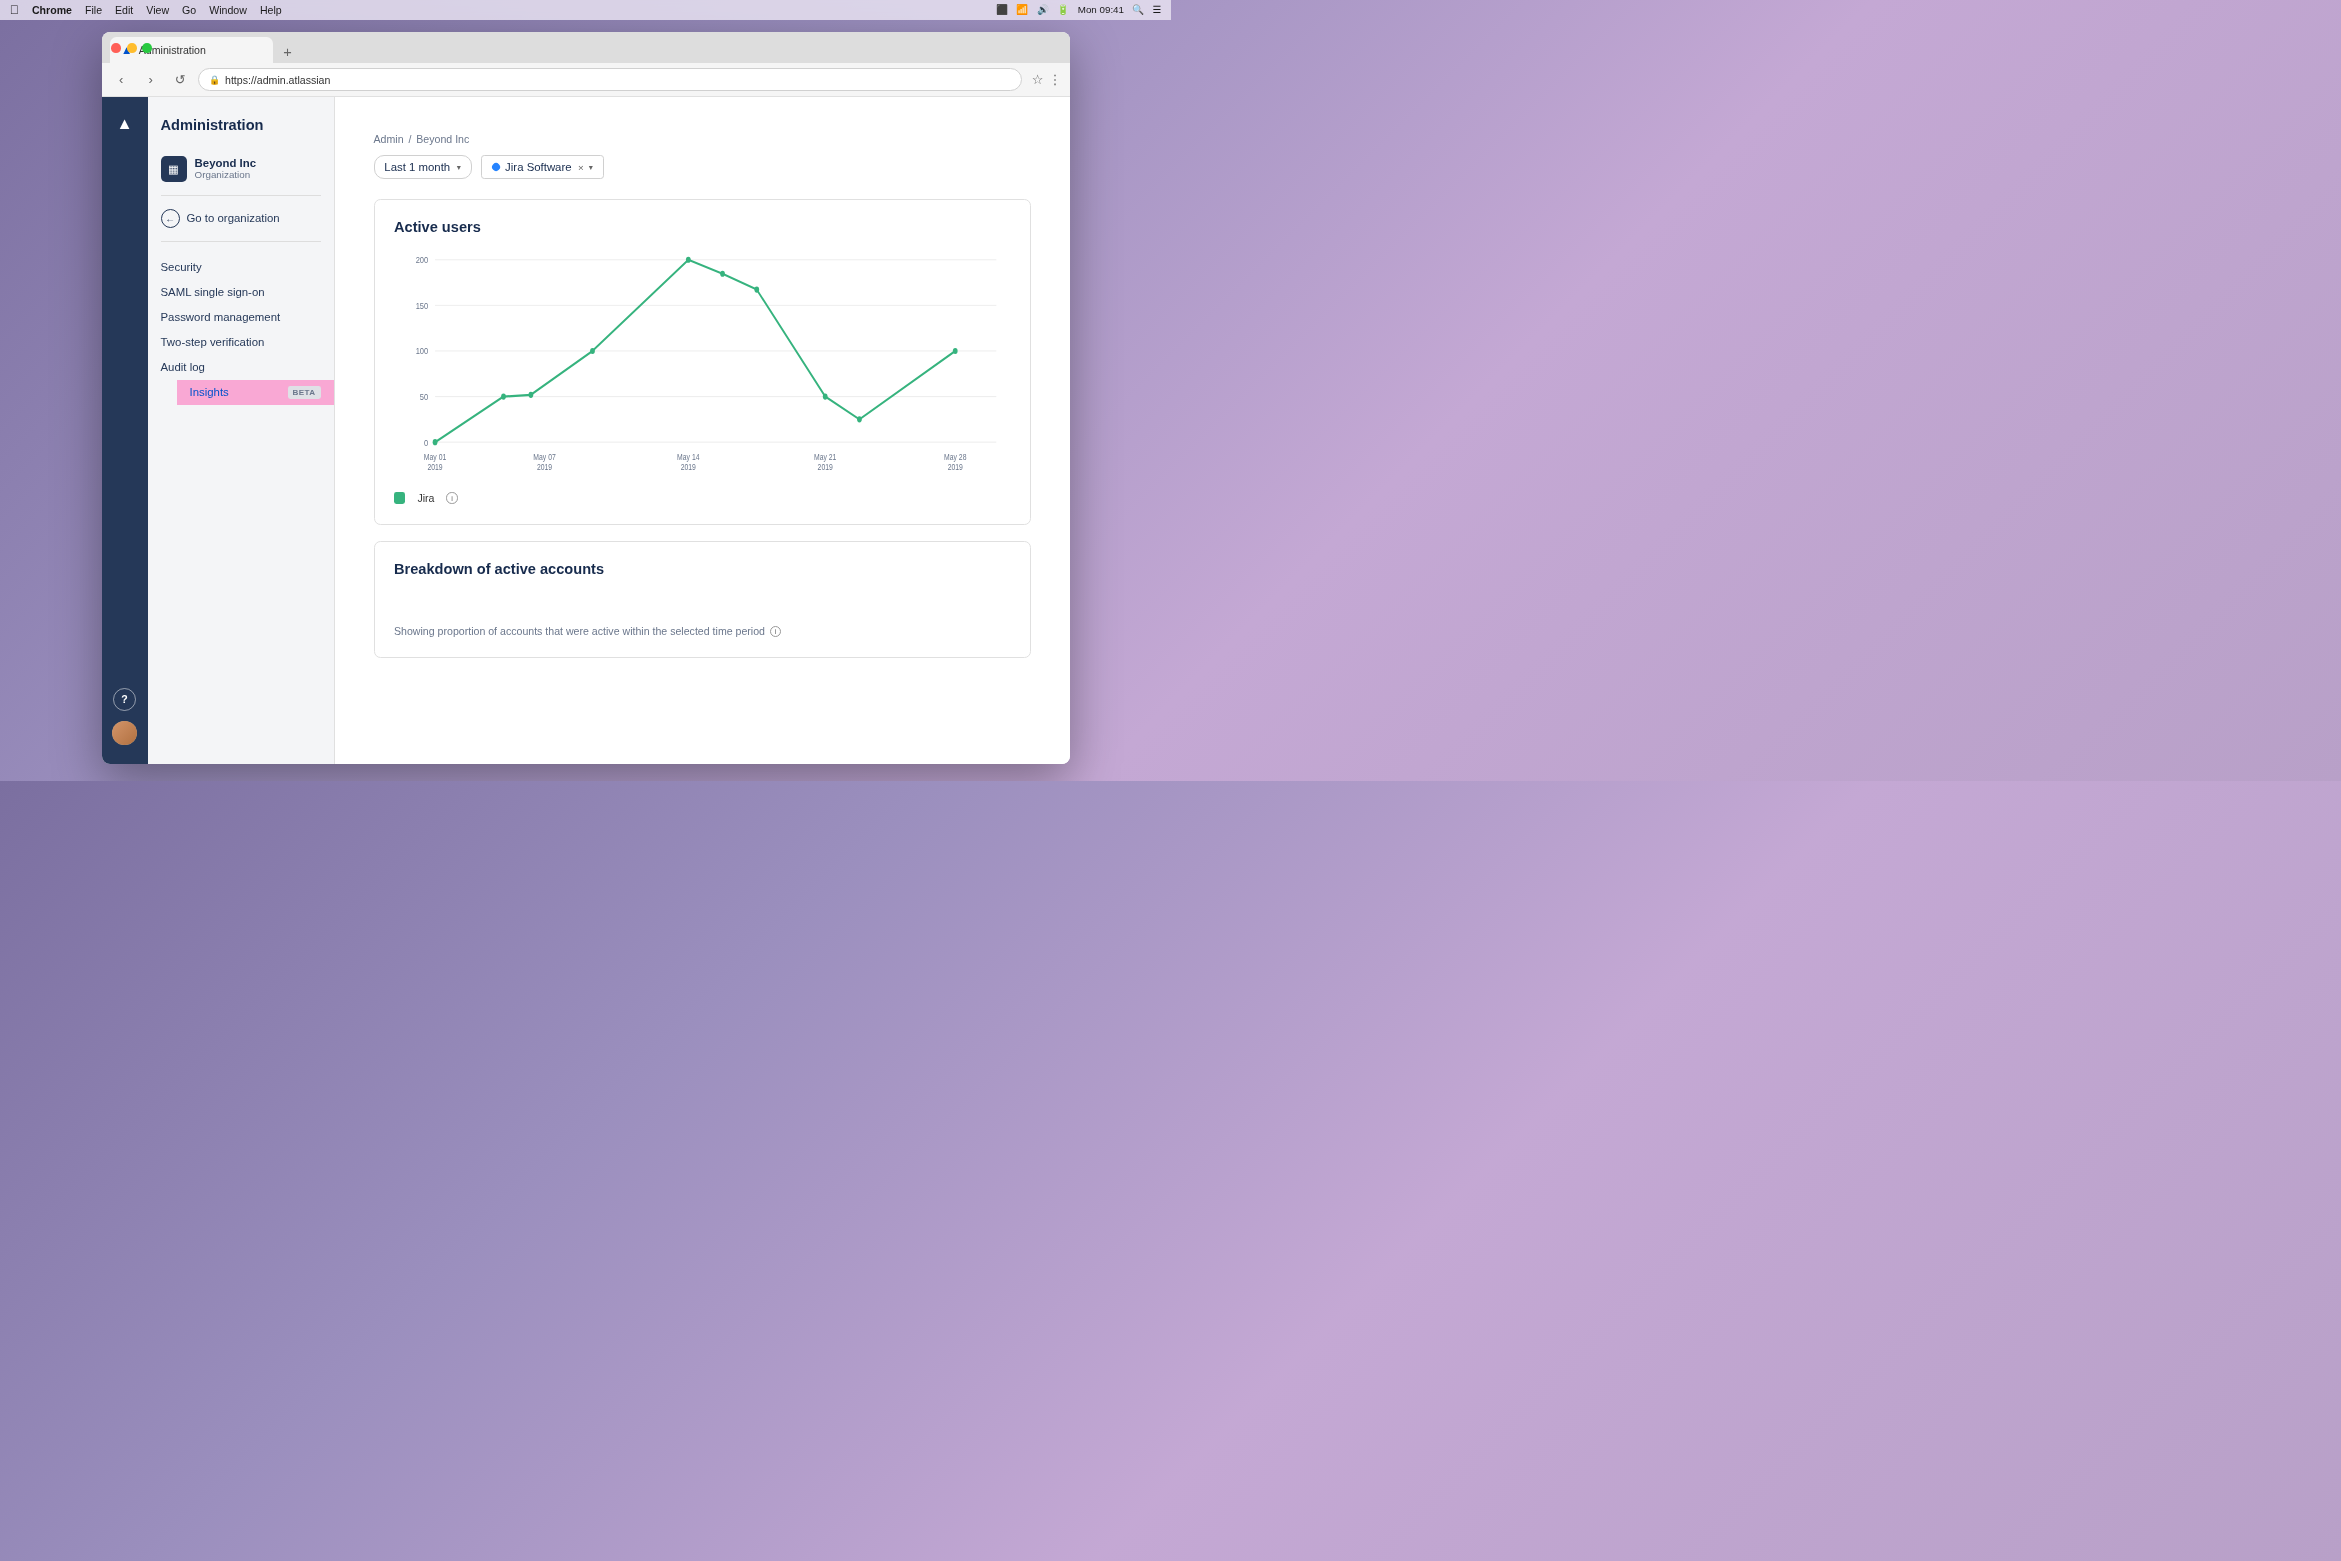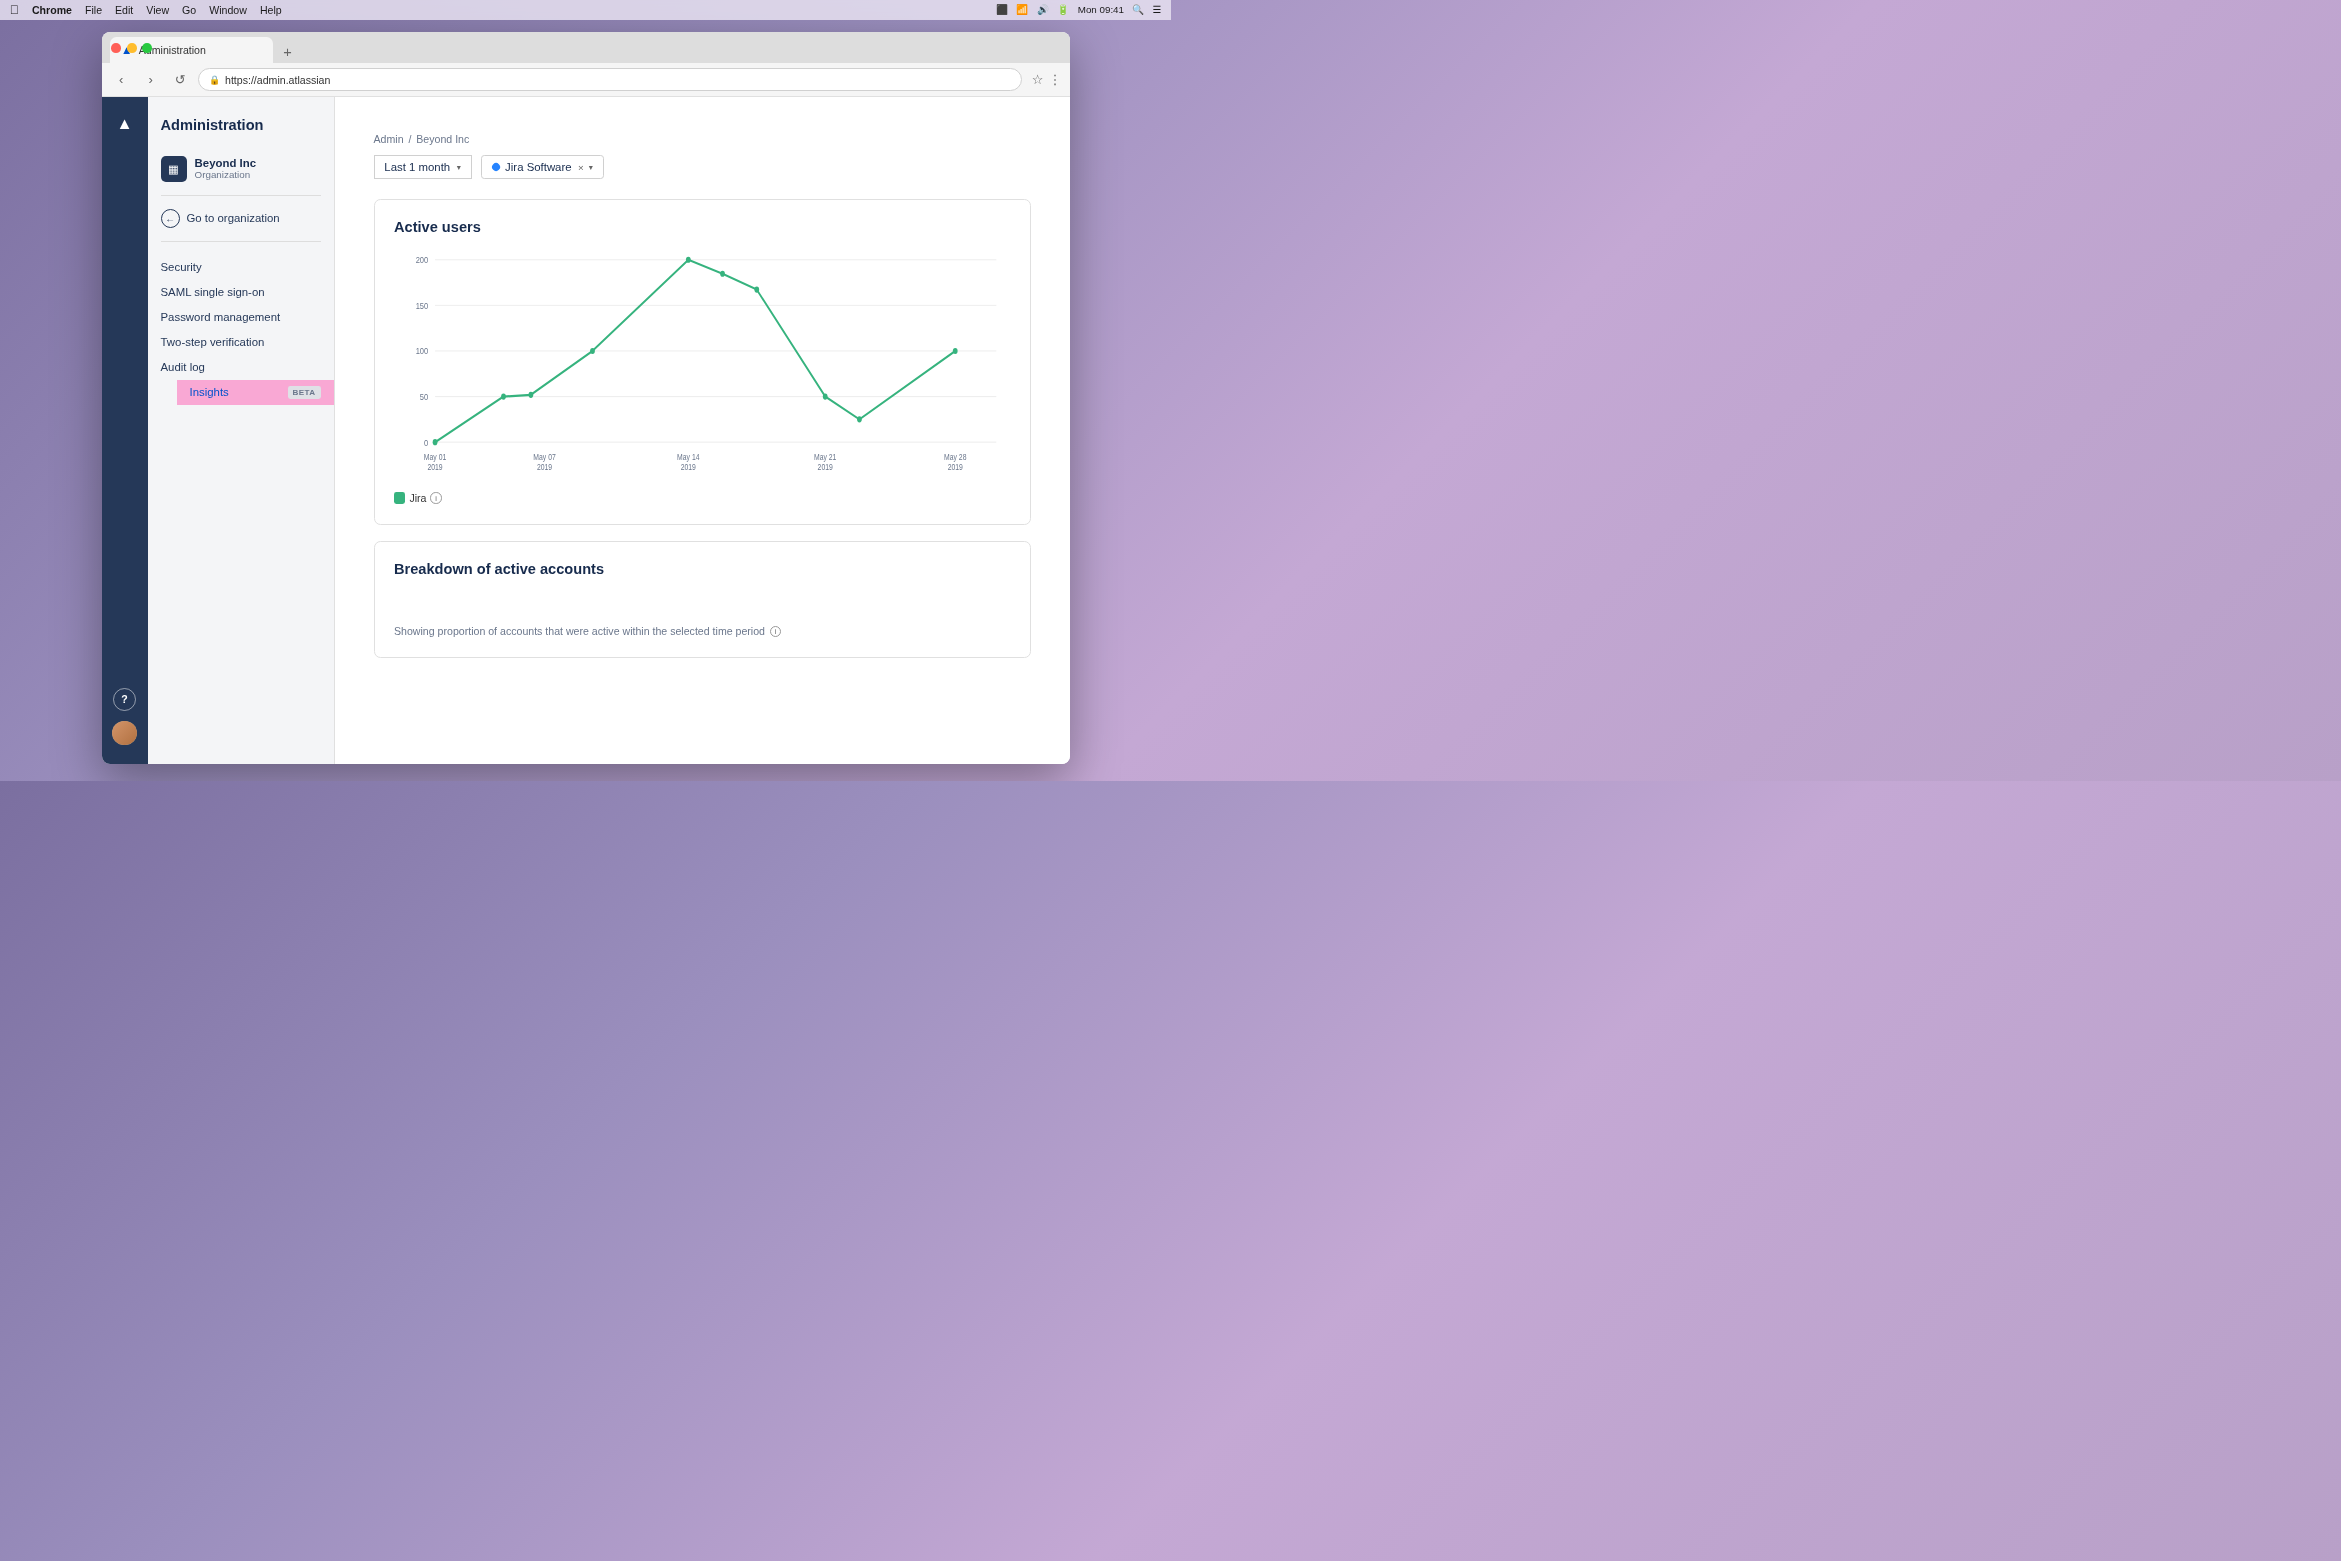--- a/index.html
+++ b/index.html
@@ -265,21 +265,21 @@
     .filters {
       display: flex;
       gap: 9.8px;
       margin-bottom: 19.5px;
     }
     .filter-dropdown {
       display: flex;
       align-items: center;
       gap: 6.5px;
       border: 0.8px solid #d0d0d0;
-      border-radius: 0;
+      border-radius: 10px;
       padding: 4.9px 9.8px;
       background: #fff;
       cursor: pointer;
       font-size: 11.4px;
       color: #172b4d;
     }
     .chevron { color: #666; font-size: 8.1px; }
     .product-filter {
       display: flex;
       align-items: center;
@@ -318,21 +318,21 @@
       margin-bottom: 16.3px;
     }
 
     
     .chart-container { width: 100%; position: relative; }
     svg.chart { width: 100%; height: 228px; }
 
     .chart-legend {
       display: flex;
       align-items: center;
-      gap: 4px;
+      gap: 12px;
       margin-top: 9.8px;
       font-size: 10.6px;
       color: #333;
     }
     .legend-box {
       width: 11.4px; height: 11.4px;
       background: #36b37e;
       border-radius: 2.4px;
     }
     .info-icon {

